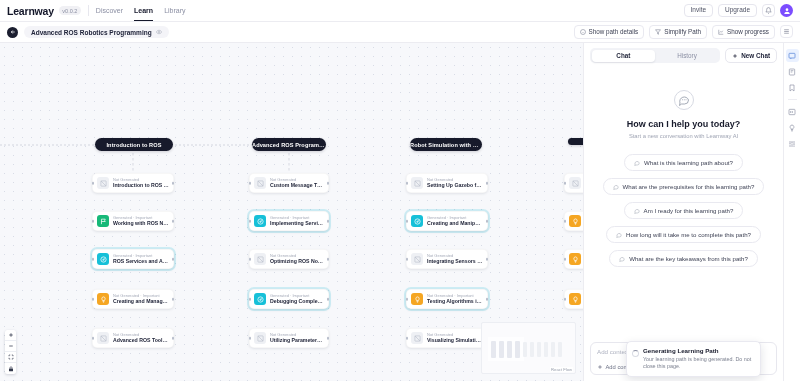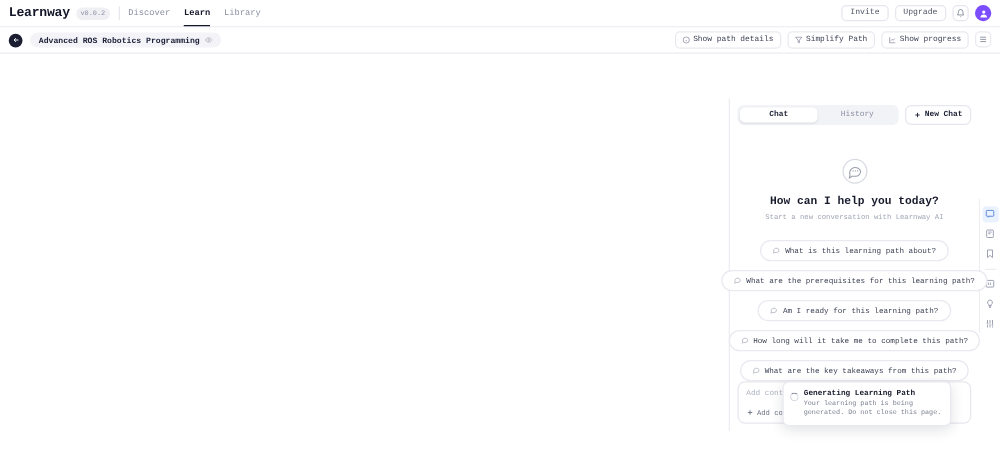--- a/index.html
+++ b/index.html
@@ -3,21 +3,21 @@
 <meta charset="utf-8">
 <style>
   * { box-sizing: border-box; margin: 0; padding: 0; }
   html, body {
     width: 800px; height: 381px;
     font-family: "Liberation Sans", sans-serif;
     background: #ffffff;
     overflow: hidden;
     color: #1e2230;
   }
-  #app { position: relative; width: 800px; height: 381px; display: flex; flex-direction: column; font-family: Liberation Mono, monospace; }
+  #app { position: relative; width: 800px; height: 381px; display: flex; flex-direction: column; }
 
   
   .topbar {
     height: 22px; flex: 0 0 22px;
     display: flex; align-items: center;
     padding: 0 7px;
     background: #ffffff;
     border-bottom: 1px solid #ececf1;
   }
   .brand { font-size: 10.5px; font-weight: 700; letter-spacing: -.2px; color: #121528; }
@@ -73,21 +73,21 @@
     border: 1px solid #e9e9f0; border-radius: 4px; background: #fff;
     padding: 2.5px 5px; line-height: 1;
   }
   .tool-btn svg { width: 6px; height: 6px; }
   .sq-btn {
     width: 13px; height: 13px; border: 1px solid #e9e9f0; border-radius: 4px;
     background: #fff; display: flex; align-items: center; justify-content: center;
   }
 
   
-  .body { flex: 1; display: flex; min-height: 0; align-items: center; }
+  .body { flex: 1; display: flex; min-height: 0; }
 
   
   .canvas {
     position: relative; flex: 1; min-width: 0;
     background-color: #f7f8fb;
     background-image: radial-gradient(#d8dce6 0.6px, transparent 0.6px);
     background-size: 9px 9px;
     overflow: hidden;
   }
   .col { position: absolute; top: 0; }

